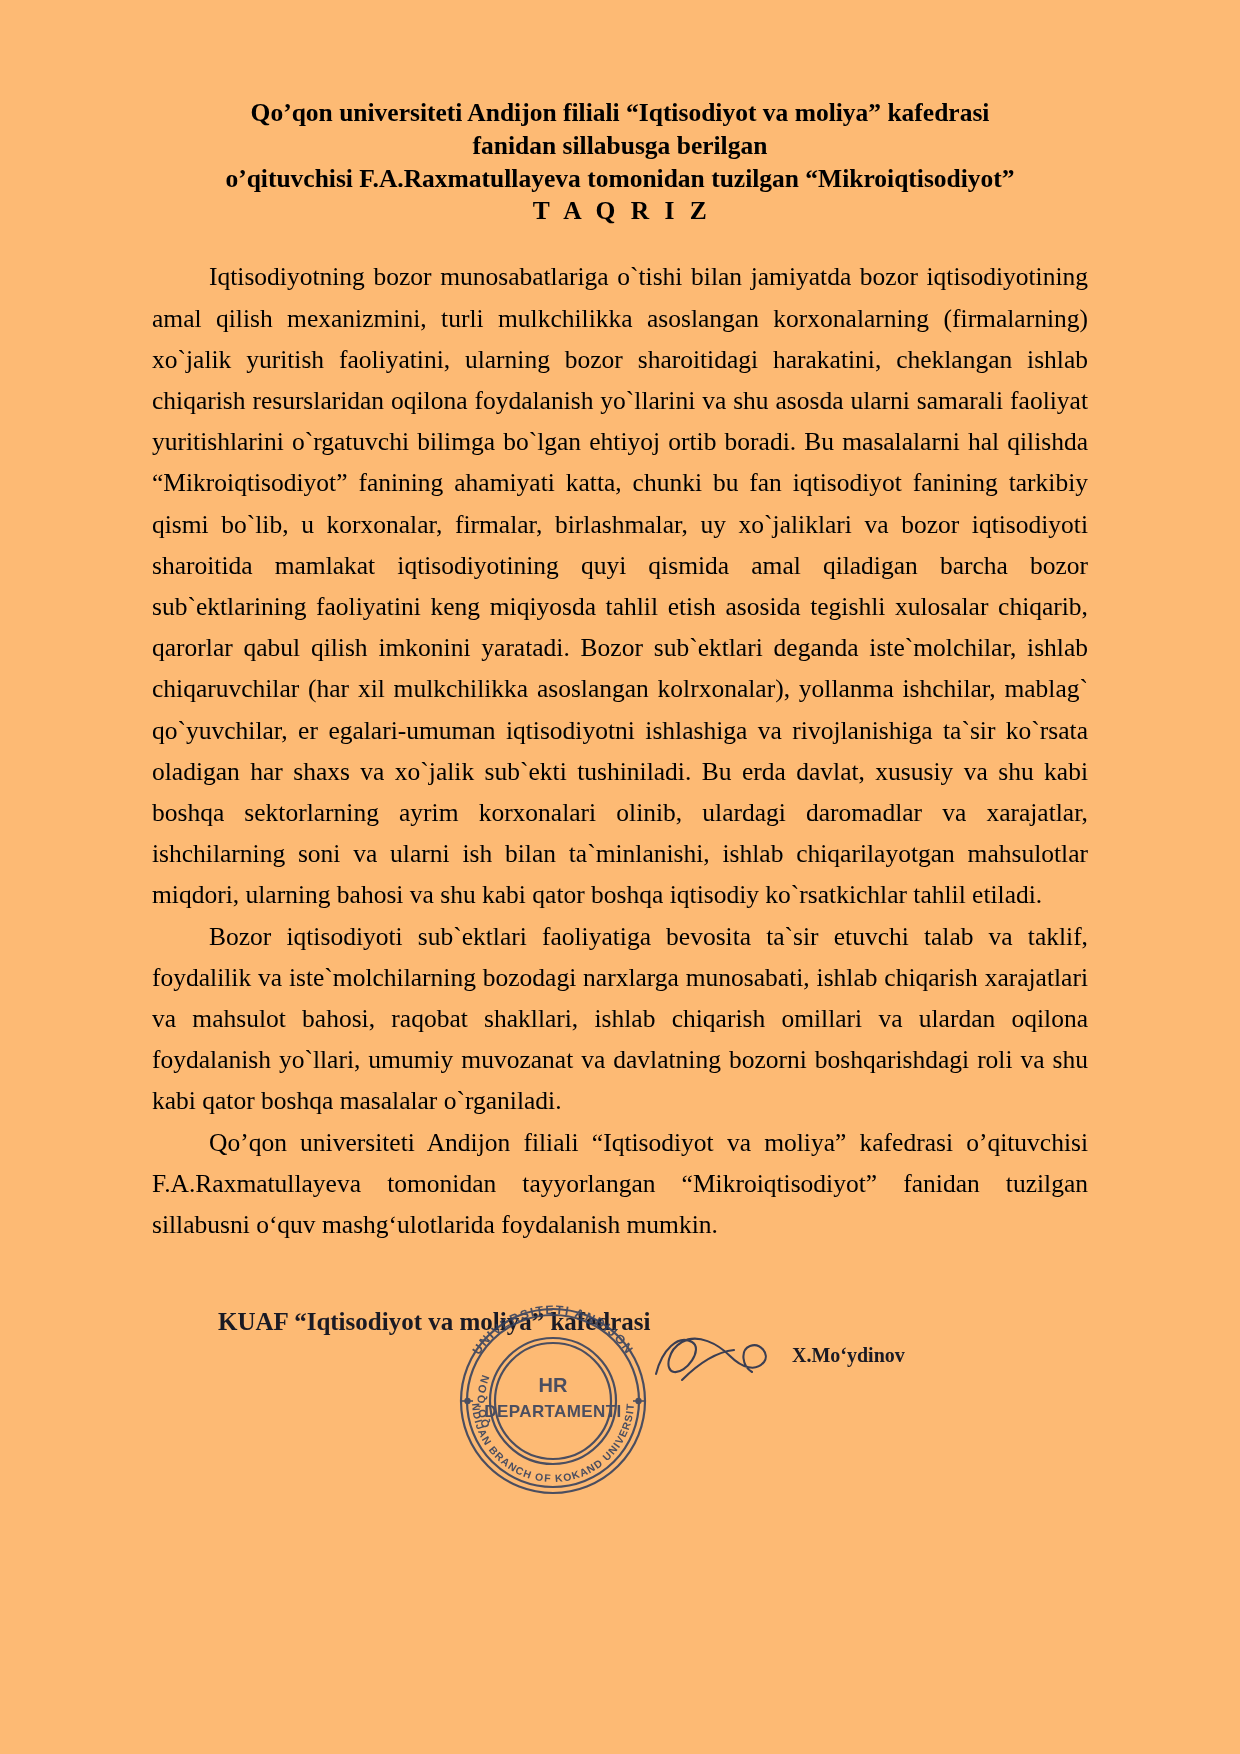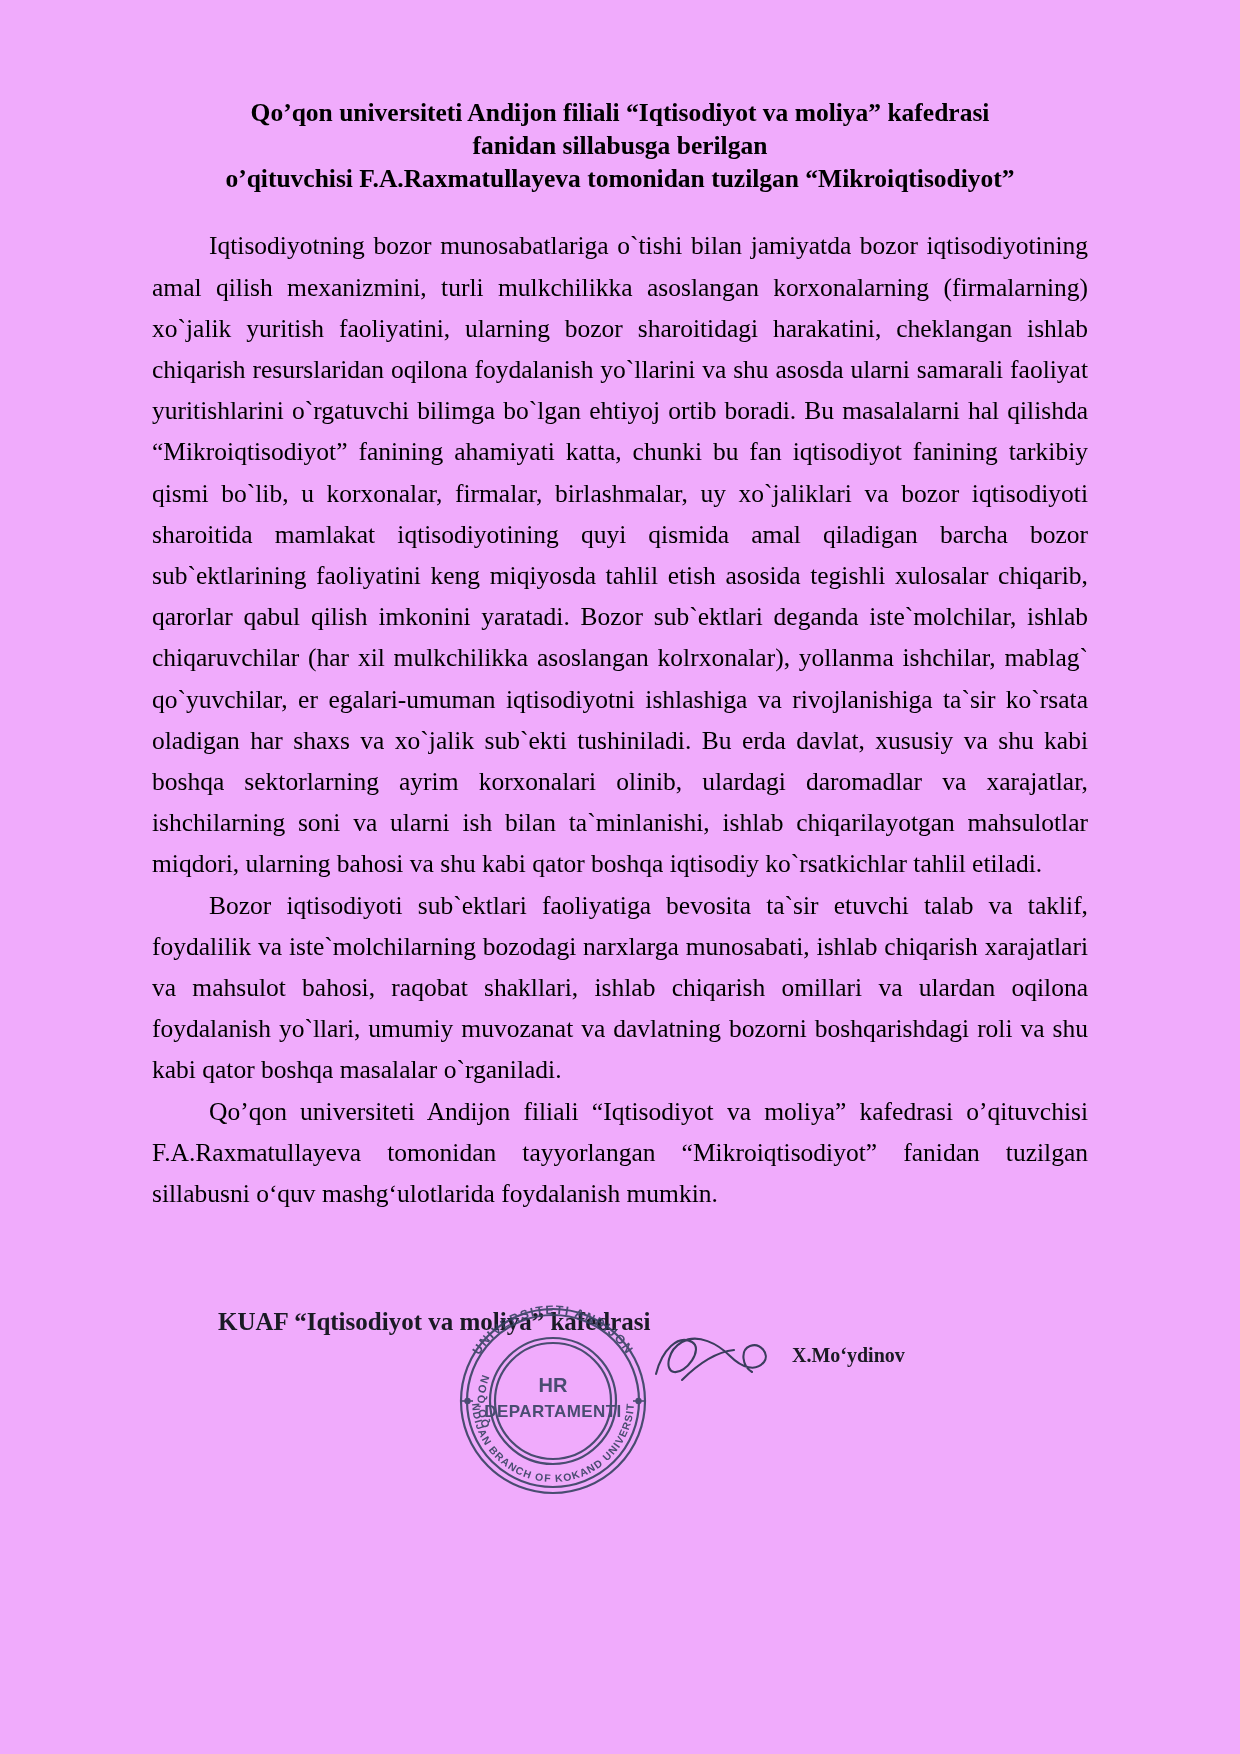--- a/index.html
+++ b/index.html
@@ -4,21 +4,21 @@
 <style>
   html, body {
     margin: 0;
     padding: 0;
     background: #ffffff;
   }
   .page {
     position: relative;
     width: 1240px;
     height: 1754px;
-    background: #f0abfc;
+    background: #fdba74;
     box-sizing: border-box;
     padding: 0;
     overflow: hidden;
     font-family: "Liberation Serif", "DejaVu Serif", serif;
     color: #000000;
   }
   .content {
     position: absolute;
     left: 152px;
     top: 96px;
@@ -123,20 +123,21 @@
 <div class="page">
 
   <div class="content">
 
     <div class="doc-title">
       <span class="tline l1">Qo’qon universiteti Andijon filiali “Iqtisodiyot va moliya” kafedrasi</span>
       <span class="tline l3">fanidan sillabusga berilgan</span>
       <span class="tline l2">o’qituvchisi F.A.Raxmatullayeva tomonidan tuzilgan “Mikroiqtisodiyot”</span>
     </div>
 
+    <div class="taqriz">T A Q R I Z</div>
 
     <div class="body-block">
       <p class="para">Iqtisodiyotning bozor munosabatlariga o`tishi bilan jamiyatda bozor iqtisodiyotining amal qilish mexanizmini, turli mulkchilikka asoslangan korxonalarning (firmalarning) xo`jalik yuritish faoliyatini, ularning bozor sharoitidagi harakatini, cheklangan ishlab chiqarish resurslaridan oqilona foydalanish yo`llarini va shu asosda ularni samarali faoliyat yuritishlarini o`rgatuvchi bilimga bo`lgan ehtiyoj ortib boradi. Bu masalalarni hal qilishda “Mikroiqtisodiyot” fanining ahamiyati katta, chunki bu fan iqtisodiyot fanining tarkibiy qismi bo`lib, u korxonalar, firmalar, birlashmalar, uy xo`jaliklari va bozor iqtisodiyoti sharoitida mamlakat iqtisodiyotining quyi qismida amal qiladigan barcha bozor sub`ektlarining faoliyatini keng miqiyosda tahlil etish asosida tegishli xulosalar chiqarib, qarorlar qabul qilish imkonini yaratadi. Bozor sub`ektlari deganda iste`molchilar, ishlab chiqaruvchilar (har xil mulkchilikka asoslangan kolrxonalar), yollanma ishchilar, mablag` qo`yuvchilar, er egalari-umuman iqtisodiyotni ishlashiga va rivojlanishiga ta`sir ko`rsata oladigan har shaxs va xo`jalik sub`ekti tushiniladi. Bu erda davlat, xususiy va shu kabi boshqa sektorlarning ayrim korxonalari olinib, ulardagi daromadlar va xarajatlar, ishchilarning soni va ularni ish bilan ta`minlanishi, ishlab chiqarilayotgan mahsulotlar miqdori, ularning bahosi va shu kabi qator boshqa iqtisodiy ko`rsatkichlar tahlil etiladi.</p>
       <p class="para">Bozor iqtisodiyoti sub`ektlari faoliyatiga bevosita ta`sir etuvchi talab va taklif, foydalilik va iste`molchilarning bozodagi narxlarga munosabati, ishlab chiqarish xarajatlari va mahsulot bahosi, raqobat shakllari, ishlab chiqarish omillari va ulardan oqilona foydalanish yo`llari, umumiy muvozanat va davlatning bozorni boshqarishdagi roli va shu kabi qator boshqa masalalar o`rganiladi.</p>
       <p class="para">Qo’qon universiteti Andijon filiali “Iqtisodiyot va moliya” kafedrasi o’qituvchisi F.A.Raxmatullayeva tomonidan tayyorlangan “Mikroiqtisodiyot” fanidan tuzilgan sillabusni o‘quv mashg‘ulotlarida foydalanish mumkin.</p>
     </div>
 
   </div>
 
   <div class="sig-area">

